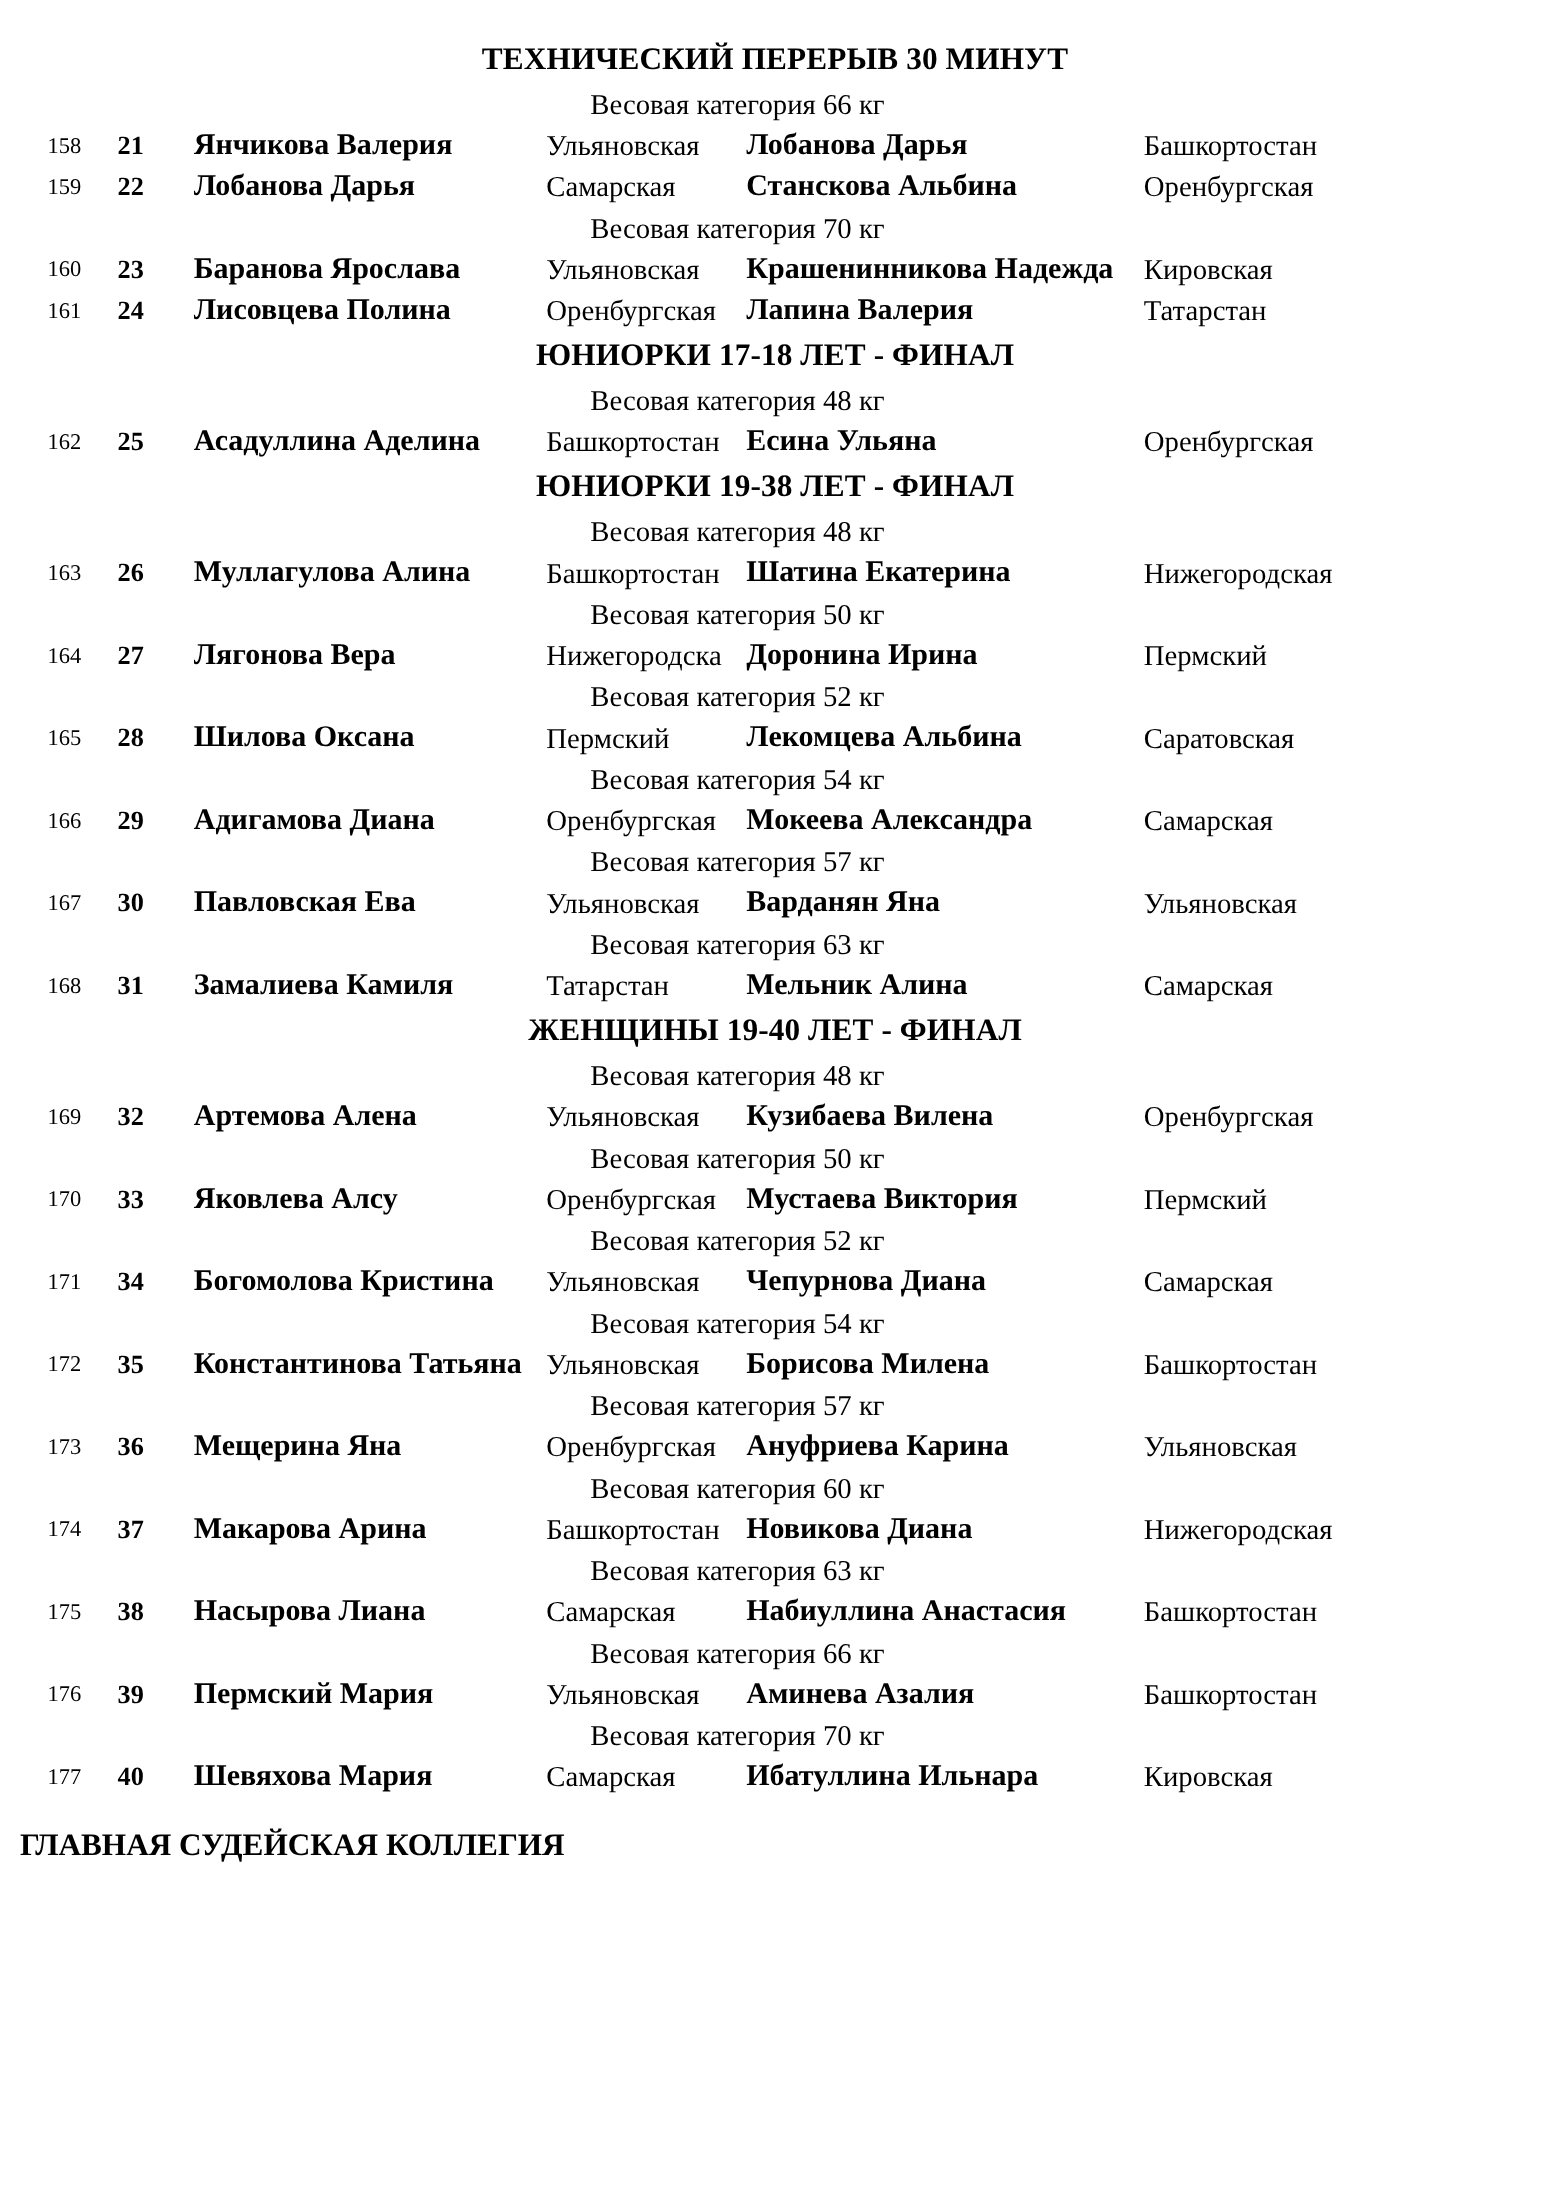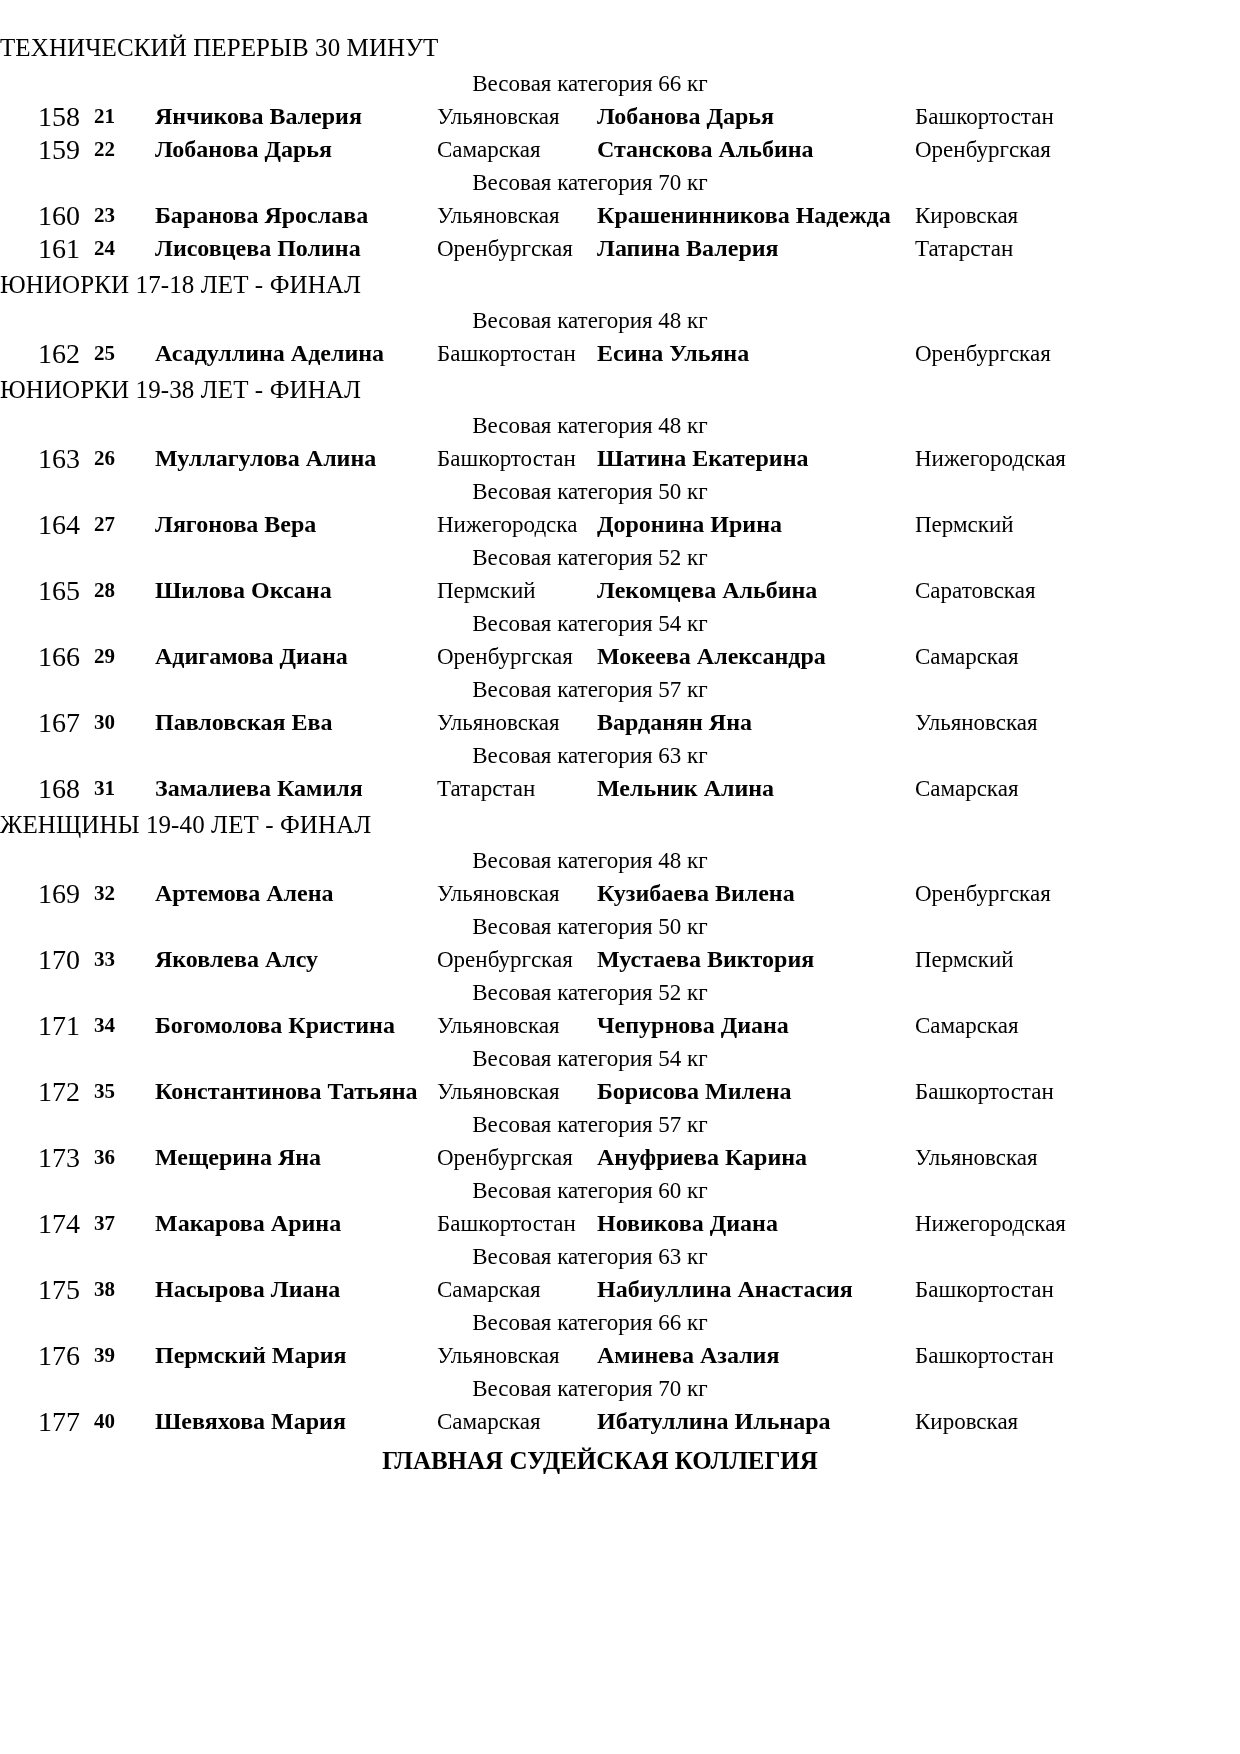--- a/index.html
+++ b/index.html
@@ -19,67 +19,66 @@
     position: relative;
     width: 1240px;
     height: 1754px;
     box-sizing: border-box;
     padding: 28px 0 0 0;
     overflow: hidden;
   }
 
   
   .section-heading {
-    text-align: left;
-    font-weight: normal;
+    text-align: center;
+    font-weight: bold;
     font-size: 25px;
     line-height: 34px;
     letter-spacing: 0.1px;
     margin: 0;
     padding: 3px 0 2px 0;
     white-space: nowrap;
   }
   .weight-line {
     text-align: center;
     font-weight: normal;
     font-size: 23px;
     line-height: 31px;
     margin: 0;
     padding: 1px 0 1px 0;
     white-space: nowrap;
     
     padding-right: 60px;
   }
   .footer-heading {
-    text-align: center;
     font-weight: bold;
     font-size: 25px;
     line-height: 34px;
-    margin: 0;
+    margin: 16px;
     padding: 6px 0 0 0;
     padding-right: 40px;
     white-space: nowrap;
   }
 
   
   .bout-row {
     position: relative;
     height: 33px;
     line-height: 33px;
     white-space: nowrap;
     font-size: 24px;
   }
   .bout-row > span {
     position: absolute;
     top: 0;
     display: block;
     overflow: hidden;
     white-space: nowrap;
   }
-  .c-seq      { left: 38px;  width: 56px; text-align: left;  font-weight: normal; font-size: 28px; }
+  .c-seq      { left: 38px;  width: 56px; text-align: left;  font-weight: normal; font-size: 18px; }
   .c-bout     { left: 94px;  width: 52px; text-align: left;  font-weight: bold;   font-size: 21px; }
   .c-name1    { left: 155px; width: 282px; text-align: left; font-weight: bold; }
   .c-region1  { left: 437px; width: 158px; text-align: left; font-weight: normal; font-size: 23px; }
   .c-name2    { left: 597px; width: 316px; text-align: left; font-weight: bold; }
   .c-region2  { left: 915px; width: 300px; text-align: left; font-weight: normal; font-size: 23px; }
 </style>
 </head>
 <body>
 
 <div class="page">

